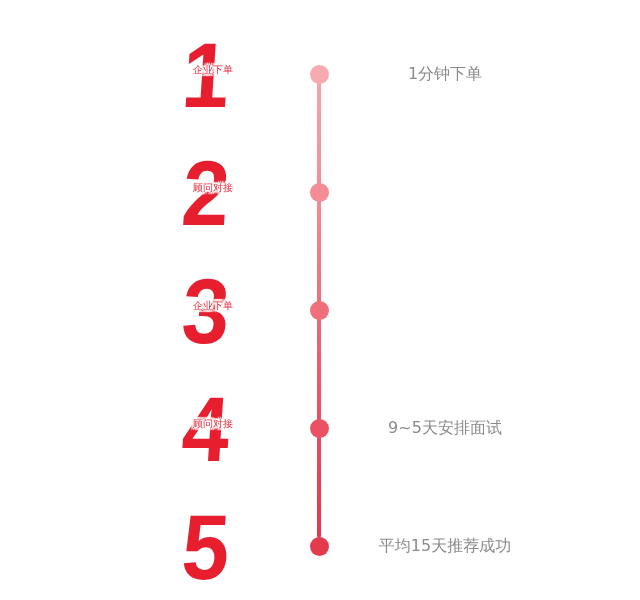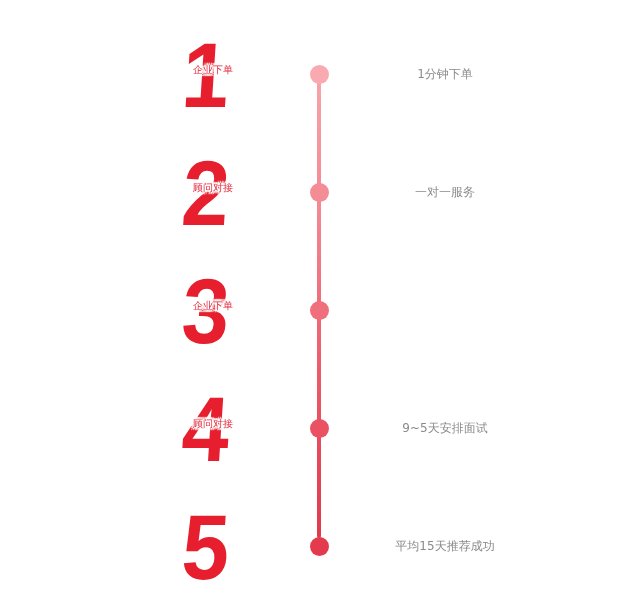--- a/index.html
+++ b/index.html
@@ -63,21 +63,21 @@
       width: 19px;
       height: 19px;
       border-radius: 50%;
     }
     .desc {
       position: absolute;
       left: 340px;
       width: 210px;
       top: 28px;
       text-align: center;
-      font-size: 12px;
+      font-size: 16px;
       line-height: 22px;
       color: #8a8a8a;
       white-space: nowrap;
     }
     .timeline-line {
       position: absolute;
       left: 317px;
       top: 66px;
       width: 4px;
       height: 472px;
@@ -99,21 +99,20 @@
     <div class="dot" style="background:#f8aab0"></div>
     <div class="desc">1分钟下单</div>
   </div>
 
   <div class="step" style="top:153px">
     <div class="num-wrap">
       <div class="big-num">2</div>
       <div class="label">顾问对接</div>
     </div>
     <div class="dot" style="background:#f38c95"></div>
-    <div class="desc">一对一服务</div>
   </div>
 
   <div class="step" style="top:271px">
     <div class="num-wrap">
       <div class="big-num">3</div>
       <div class="label">企业下单</div>
     </div>
     <div class="dot" style="background:#ef6f7c"></div>
   </div>
 

